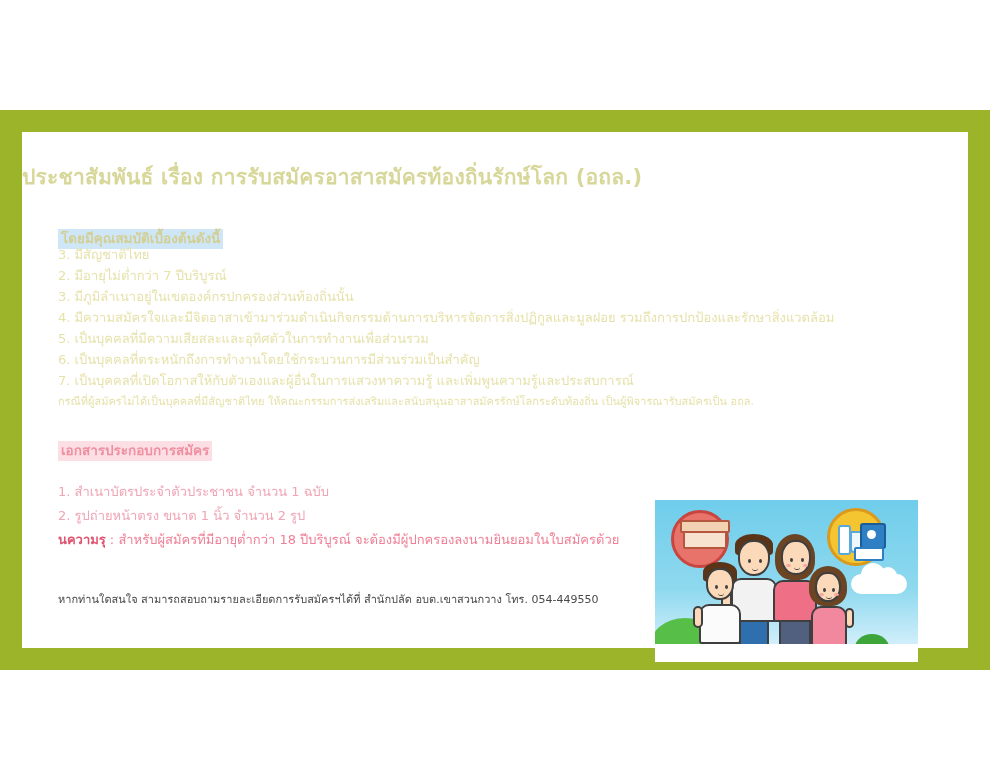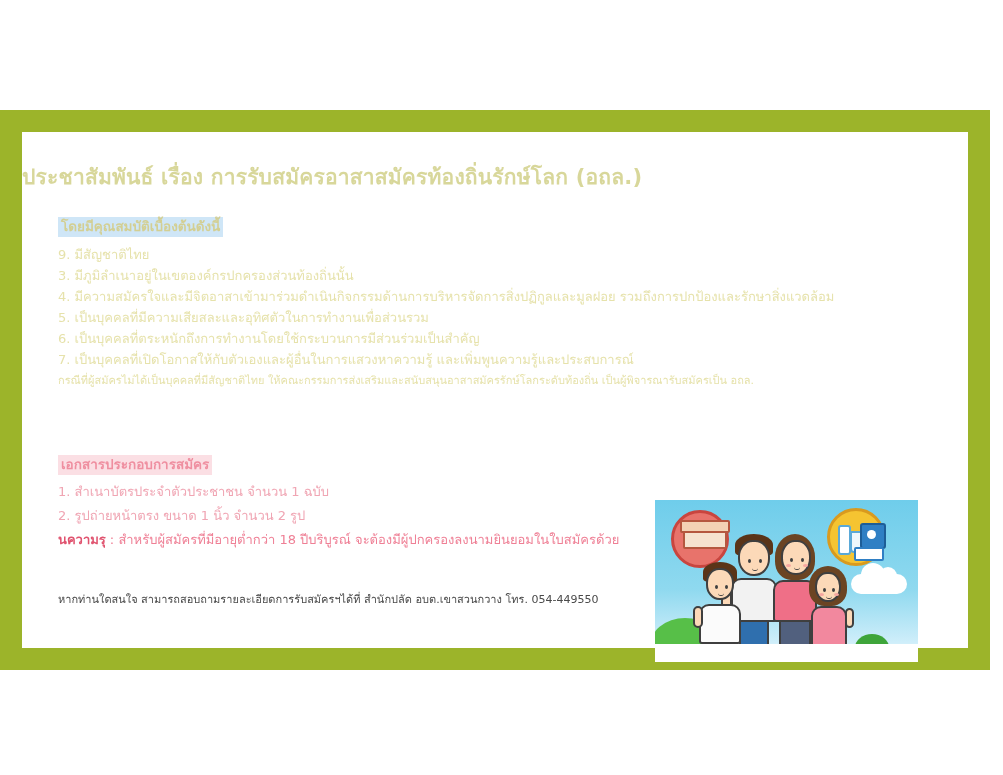--- a/index.html
+++ b/index.html
@@ -222,35 +222,36 @@
   }
 </style>
 </head>
 <body>
 
 <div id="poster-frame">
   <div id="poster-canvas">
 
     <div id="poster-title">ประชาสัมพันธ์ เรื่อง การรับสมัครอาสาสมัครท้องถิ่นรักษ์โลก (อถล.)</div>
 
-    <div class="body-block" style="top:84px;">
+    <div class="body-block" style="top:96px;">
       <span class="hl-head blue">โดยมีคุณสมบัติเบื้องต้นดังนี้</span>
     </div>
 
     <div class="body-block" style="top:112px;">
-      <div class="list-line">9. มีสัญชาติไทย</div>
+      <div class="list-line">3. มีสัญชาติไทย</div>
+      <div class="list-line">2. มีอายุไม่ต่ำกว่า 7 ปีบริบูรณ์</div>
       <div class="list-line">3. มีภูมิลำเนาอยู่ในเขตองค์กรปกครองส่วนท้องถิ่นนั้น</div>
       <div class="list-line">4. มีความสมัครใจและมีจิตอาสาเข้ามาร่วมดำเนินกิจกรรมด้านการบริหารจัดการสิ่งปฏิกูลและมูลฝอย รวมถึงการปกป้องและรักษาสิ่งแวดล้อม</div>
       <div class="list-line">5. เป็นบุคคลที่มีความเสียสละและอุทิศตัวในการทำงานเพื่อส่วนรวม</div>
       <div class="list-line">6. เป็นบุคคลที่ตระหนักถึงการทำงานโดยใช้กระบวนการมีส่วนร่วมเป็นสำคัญ</div>
       <div class="list-line">7. เป็นบุคคลที่เปิดโอกาสให้กับตัวเองและผู้อื่นในการแสวงหาความรู้ และเพิ่มพูนความรู้และประสบการณ์</div>
       <div class="note-line">กรณีที่ผู้สมัครไม่ได้เป็นบุคคลที่มีสัญชาติไทย ให้คณะกรรมการส่งเสริมและสนับสนุนอาสาสมัครรักษ์โลกระดับท้องถิ่น  เป็นผู้พิจารณารับสมัครเป็น อถล.</div>
     </div>
 
-    <div class="body-block" style="top:322px;">
+    <div class="body-block" style="top:308px;">
       <span class="hl-head pink">เอกสารประกอบการสมัคร</span>
     </div>
 
     <div class="body-block" style="top:348px;">
       <div class="doc-line">1. สำเนาบัตรประจำตัวประชาชน  จำนวน  1  ฉบับ</div>
       <div class="doc-line">2. รูปถ่ายหน้าตรง ขนาด  1  นิ้ว  จำนวน  2  รูป</div>
       <div class="doc-line remark"><b>นความรุ</b><span> :  สำหรับผู้สมัครที่มีอายุต่ำกว่า  18  ปีบริบูรณ์  จะต้องมีผู้ปกครองลงนามยินยอมในใบสมัครด้วย</span></div>
     </div>
 
     <div id="contact-line">หากท่านใดสนใจ  สามารถสอบถามรายละเอียดการรับสมัครฯได้ที่  สำนักปลัด อบต.เขาสวนกวาง โทร. 054-449550</div>

